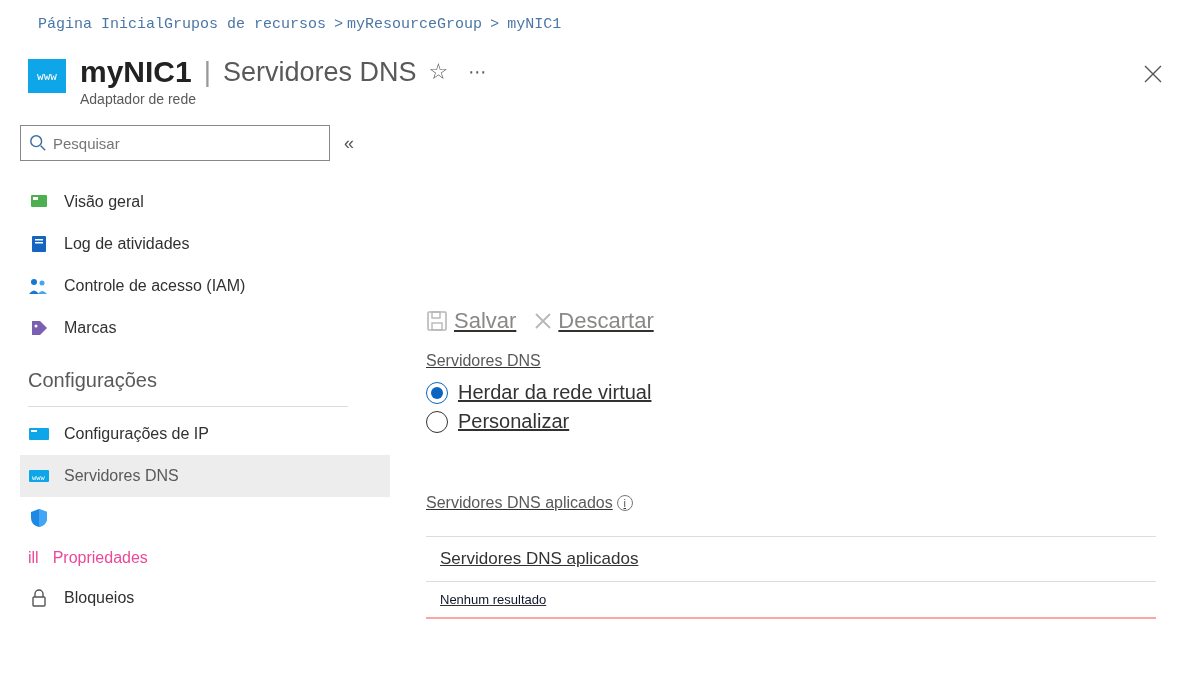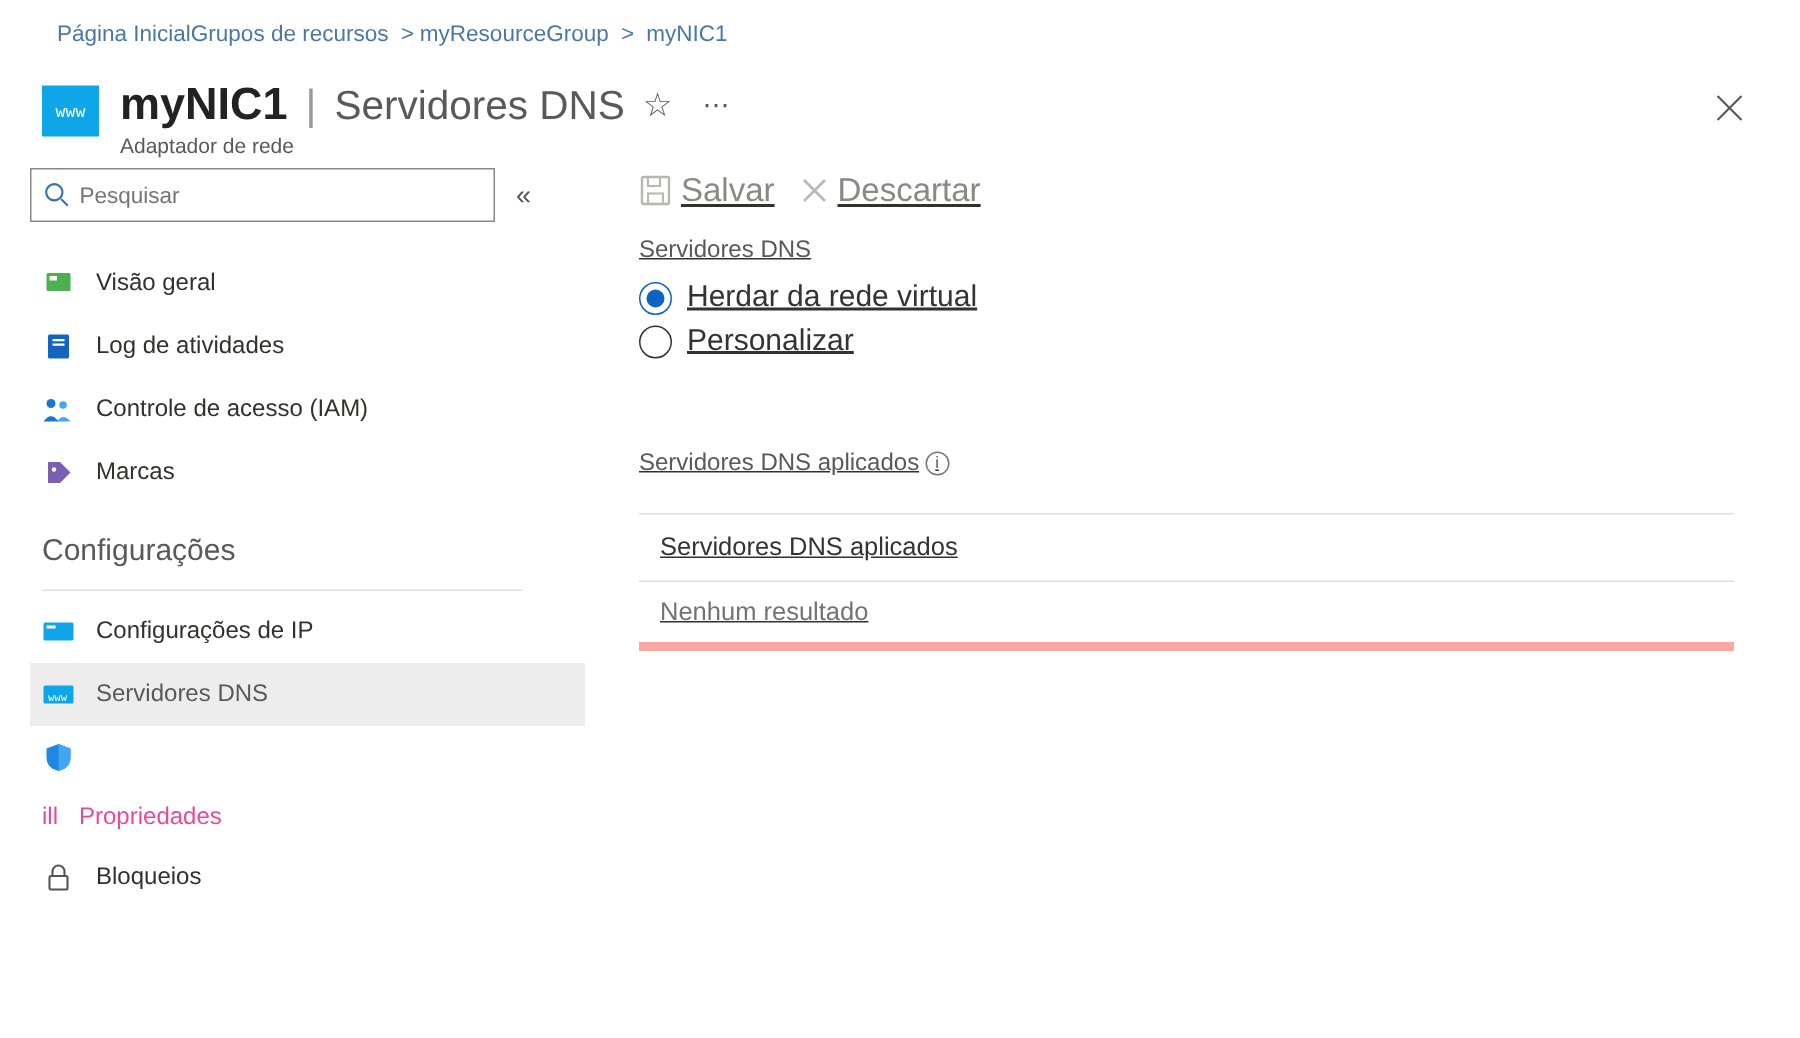--- a/index.html
+++ b/index.html
@@ -12,21 +12,21 @@
       height: 692px;
       overflow: hidden;
     }
 
     
     .breadcrumb {
       padding: 14px 0 0 38px;
       font-size: 15px;
       color: #4b77a6;
     }
-    .breadcrumb a { color: #4b77a6; text-decoration: none; cursor: pointer; }
+    .breadcrumb a { color: #4b77a6; text-decoration: none; cursor: pointer; font-family: Liberation Mono, monospace; }
     .crumb-sep { color: #4b77a6; padding: 0 4px; }
 
     
     .header {
       padding: 22px 20px 6px 28px;
       display: flex;
       align-items: flex-start;
       justify-content: space-between;
     }
     .header-left { display: flex; align-items: flex-start; gap: 14px; }
@@ -45,21 +45,21 @@
     .star { font-size: 22px; color: #595959; cursor: pointer; }
     .ellipsis { font-size: 18px; color: #595959; cursor: pointer; letter-spacing: 2px; padding-left: 8px;}
     .subtitle { font-size: 14px; color: #595959; margin-top: 2px; }
     .close-x {
       font-size: 22px; color: #555; cursor: pointer;
       padding: 8px 18px 0 0;
       font-weight: 300;
     }
 
     
-    .content-row { display: flex; margin-top: 1px; }
+    .content-row { display: flex; margin-top: 12px; align-items: flex-end; }
 
     
     .sidebar { width: 390px; padding: 0 0 0 20px; }
     .search-row { display: flex; align-items: center; gap: 14px; padding-right: 12px; }
     .search-box {
       flex: 1; display: flex; align-items: center;
       border: 1px solid #8a8886; height: 36px;
       padding: 0 8px; max-width: 310px;
     }
     .search-box svg { flex: 0 0 auto; }
@@ -110,22 +110,22 @@
       display: inline-flex; align-items: center; justify-content: center;
       font-size: 11px; color: #555;
     }
 
     .table-wrap { margin-top: 24px; max-width: 730px; }
     .table-head {
       border-top: 1px solid #ddd; border-bottom: 1px solid #ddd;
       padding: 12px 14px; font-size: 17px; color: #333;
     }
     .table-empty {
-      border-bottom: 6px solid #fca5a5;
-      padding: 10px 14px; color: #737373; font-size: 17px;
+      border-bottom: 2px solid #fca5a5;
+      padding: 10px 14px; color: #0f172a; font-size: 13px;
     }
   </style>
 </head>
 <body>
 
 <div class="breadcrumb">
   <a>Página Inicial</a><a>Grupos de recursos</a>
   <span class="crumb-sep">&gt;</span><a>myResourceGroup</a>
   <span class="crumb-sep"> &gt; </span>
   <a>myNIC1</a>

